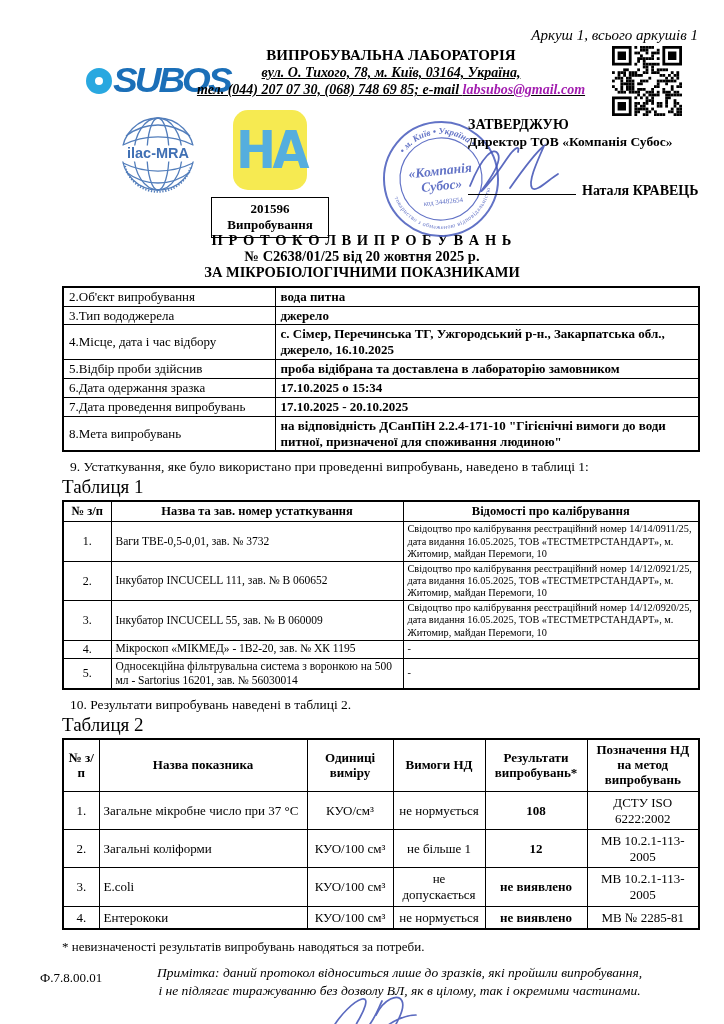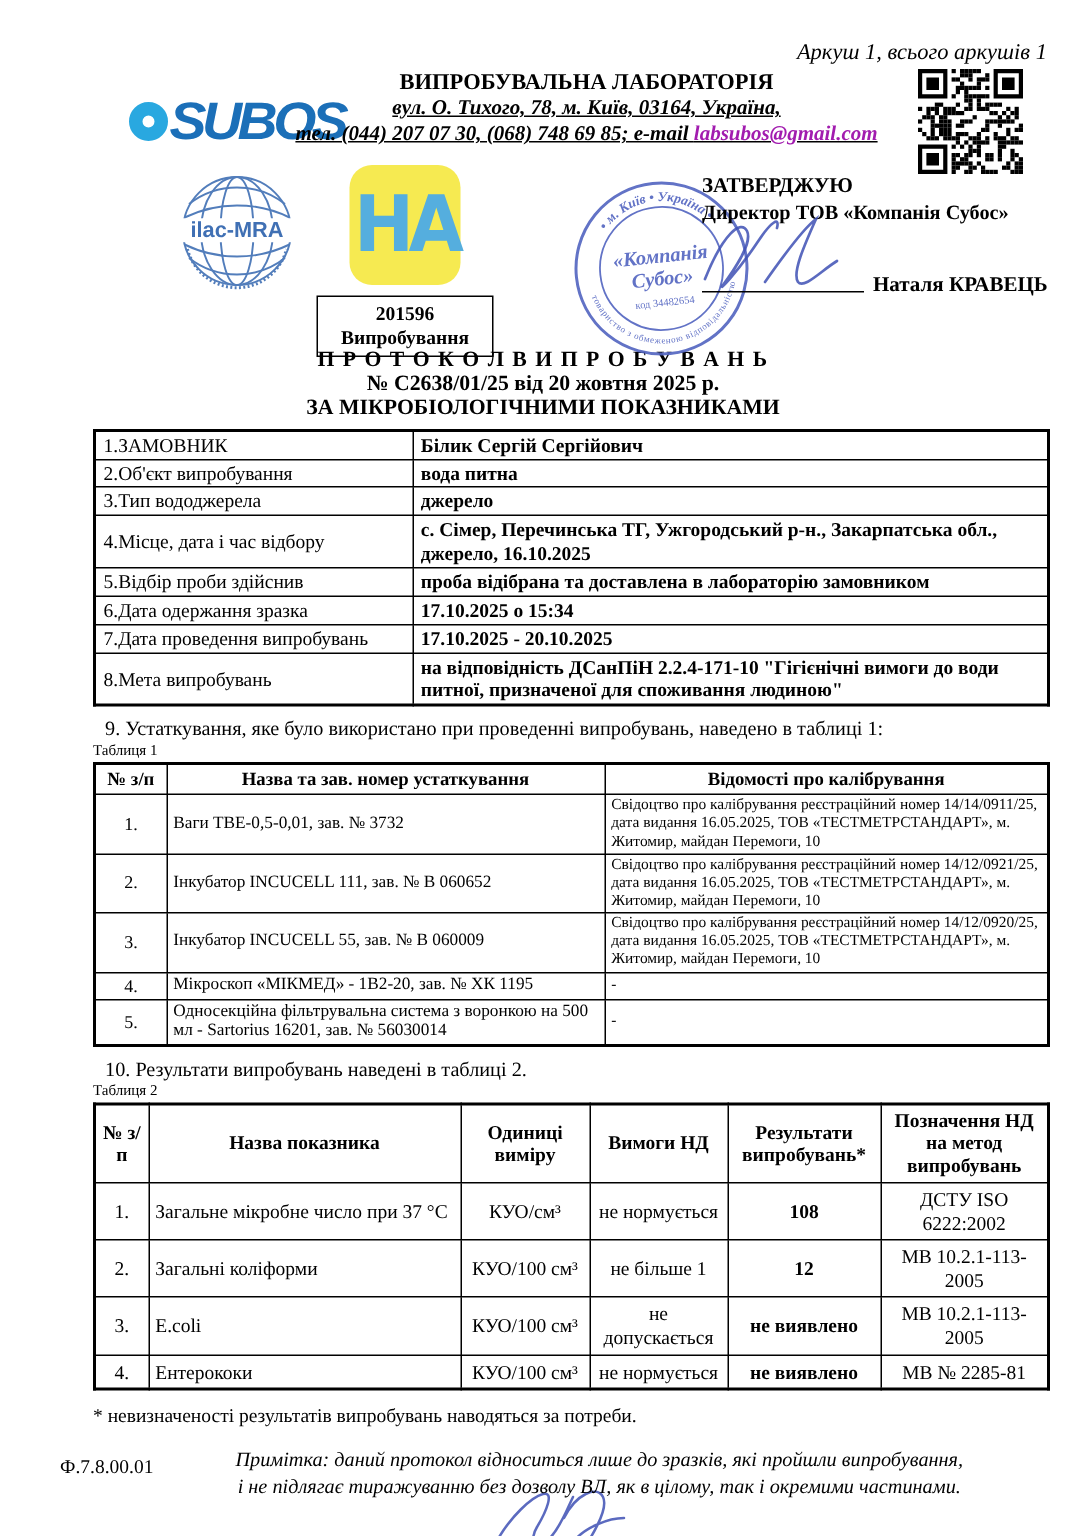--- a/index.html
+++ b/index.html
@@ -44,21 +44,21 @@
   .title .t1 { font-weight:bold; font-size:14.5px; letter-spacing:1px; }
   .title .t2, .title .t3 { font-weight:bold; font-size:14.5px; }
   
   table { border-collapse:collapse; table-layout:fixed; margin-left:62px; width:638px; border:2px solid #000; }
   td, th { border:1px solid #000; vertical-align:middle; }
   .info-table { margin-top:5px; }
   .info-table td { font-size:13px; line-height:1.22; padding:1px 5px; }
   .info-table .lbl { width:212px; }
   .info-table .val { font-weight:bold; }
   .sec { font-size:13.5px; margin:7px 0 1px 70px; }
-  .tbl-label { font-size:10px; margin:1px 0 2px 62px; }
+  .tbl-label { font-size:19px; margin:1px 0 2px 62px; }
   .eq-table th { font-size:12.5px; padding:2px 3px; }
   .eq-table td { padding:1px 4px; }
   .eq-table .num { text-align:center; font-size:12px; }
   .eq-table .name { font-size:11.5px; line-height:1.2; }
   .eq-table .cal { font-size:10.3px; line-height:1.18; }
   .res-table th { font-size:13px; padding:3px 2px; line-height:1.15; }
   .res-table td { font-size:13px; padding:3px 4px; line-height:1.2; }
   .res-table .num { text-align:center; }
   .res-table .unit, .res-table .req, .res-table .result, .res-table .method { text-align:center; }
   .res-table .result { font-weight:bold; }
@@ -383,24 +383,20 @@
     <div class="t2">№ С2638/01/25 від 20 жовтня 2025 р.</div>
     <div class="t3">ЗА МІКРОБІОЛОГІЧНИМИ ПОКАЗНИКАМИ</div>
   </div>
 
   <table class="info-table">
     <colgroup>
         <col style="width:212px">
         <col>
       </colgroup>
     <tbody>
-        <tr>
-      <td class="lbl">1.ЗАМОВНИК</td>
-      <td class="val">Білик Сергій Сергійович</td>
-        </tr>
     <tr>
       <td class="lbl">2.Об'єкт випробування</td>
       <td class="val">вода питна</td>
         </tr>
     <tr>
       <td class="lbl">3.Тип вододжерела</td>
       <td class="val">джерело</td>
         </tr>
     <tr>
       <td class="lbl">4.Місце, дата і час відбору</td>

